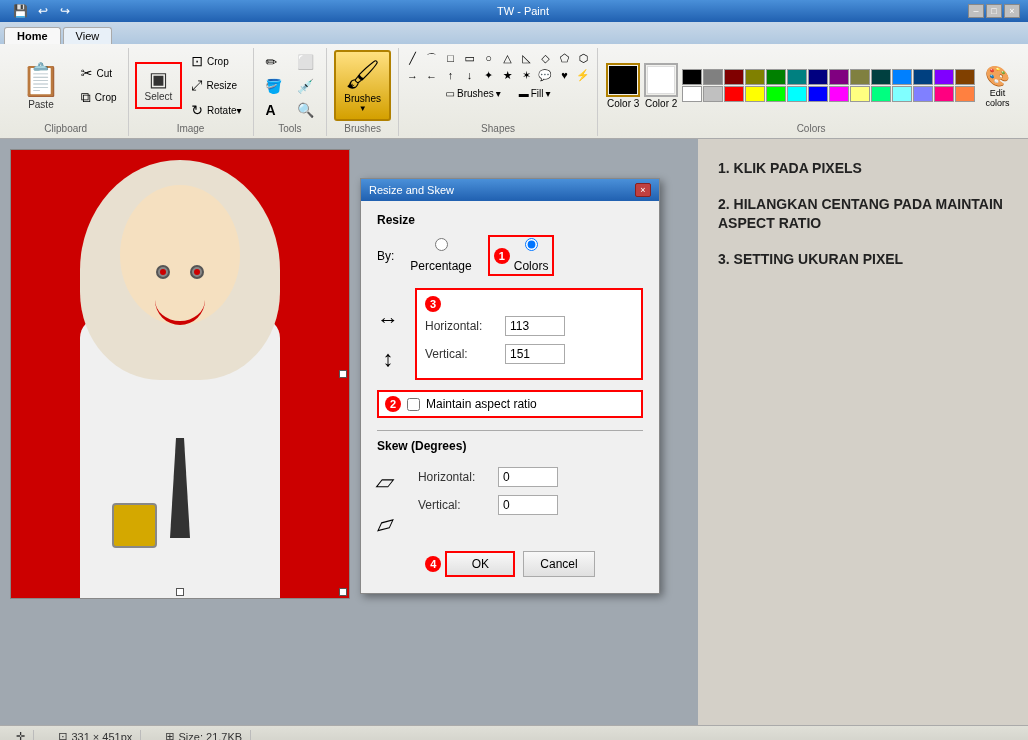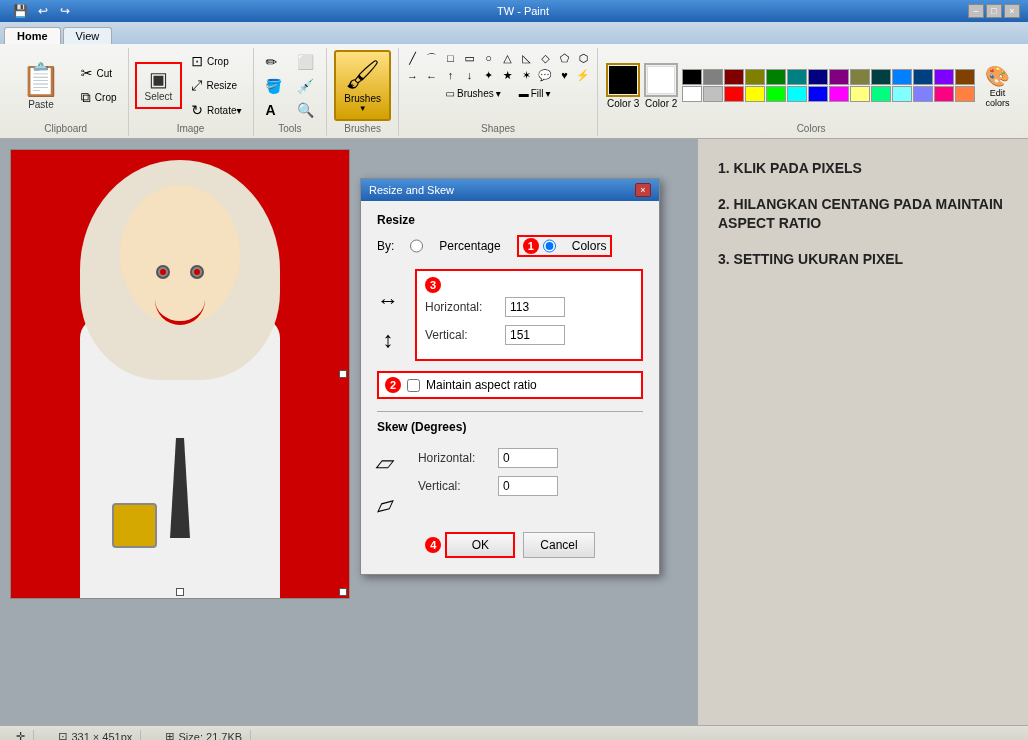--- a/index.html
+++ b/index.html
@@ -384,22 +384,24 @@
     }
     .radio-row {
       display: flex;
       align-items: center;
       gap: 16px;
       margin-bottom: 12px;
       font-size: 12px;
     }
     .radio-option {
       display: flex;
-      gap: 16px;
-      cursor: pointer;
+      align-items: center;
+      gap: 8px;
+      cursor: pointer;
+      flex-direction: column;
     }
     .resize-inputs-area {
       display: flex;
       gap: 16px;
       margin-bottom: 10px;
     }
     .resize-icon-col {
       display: flex;
       flex-direction: column;
       gap: 16px;

